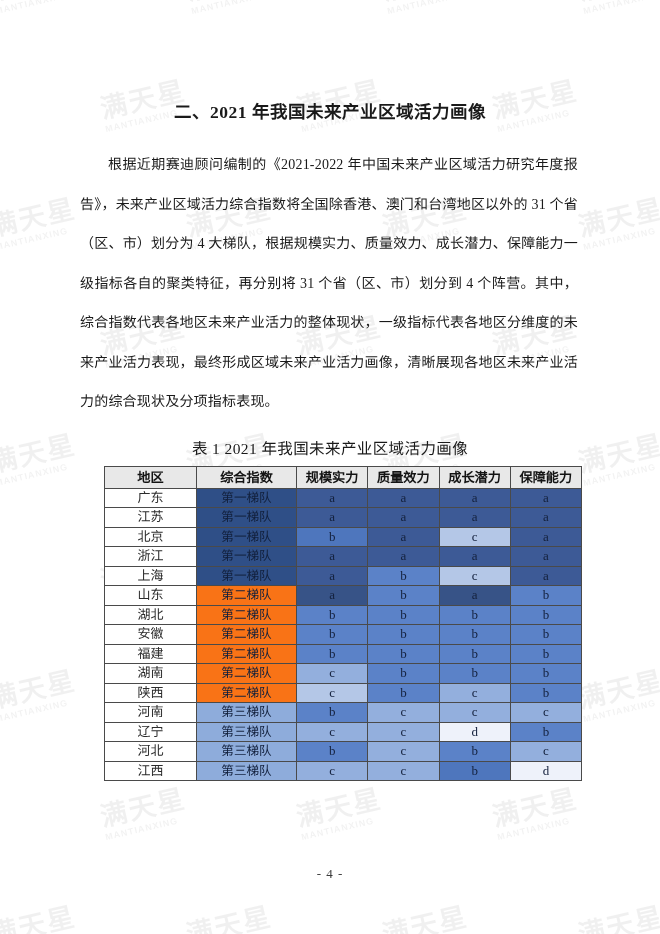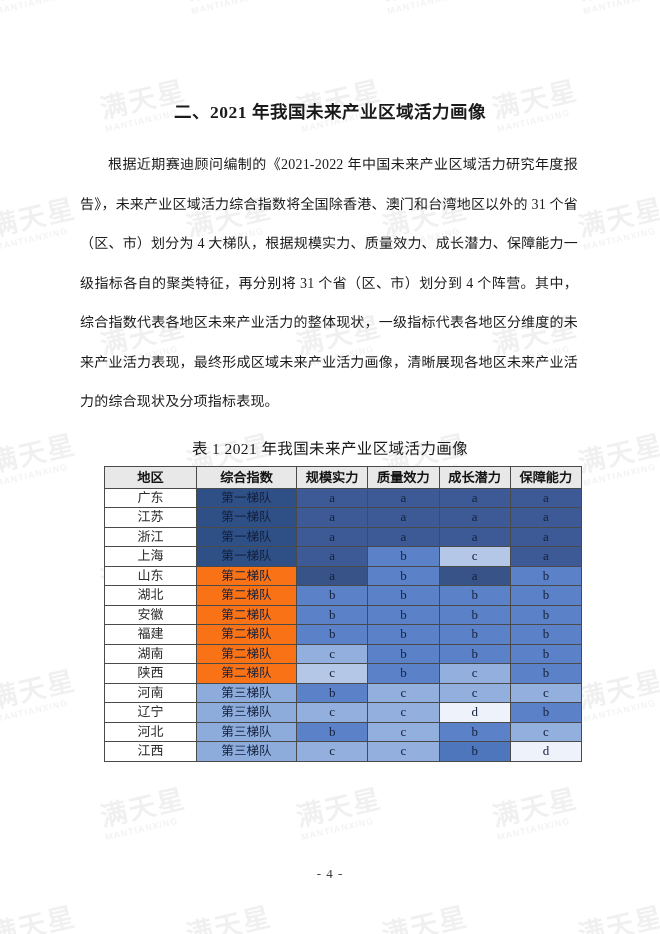--- a/index.html
+++ b/index.html
@@ -237,20 +237,28 @@
           </tr>
           <tr>
             <td class="region">江苏</td>
             <td class="tier tier-1">第一梯队</td>
             <td class="grade sh-a">a</td>
             <td class="grade sh-a">a</td>
             <td class="grade sh-a">a</td>
             <td class="grade sh-a">a</td>
           </tr>
           <tr>
+            <td class="region">北京</td>
+            <td class="tier tier-1">第一梯队</td>
+            <td class="grade sh-b2">b</td>
+            <td class="grade sh-a">a</td>
+            <td class="grade sh-c">c</td>
+            <td class="grade sh-a">a</td>
+          </tr>
+          <tr>
             <td class="region">浙江</td>
             <td class="tier tier-1">第一梯队</td>
             <td class="grade sh-a">a</td>
             <td class="grade sh-a">a</td>
             <td class="grade sh-a">a</td>
             <td class="grade sh-a">a</td>
           </tr>
           <tr>
             <td class="region">上海</td>
             <td class="tier tier-1">第一梯队</td>

